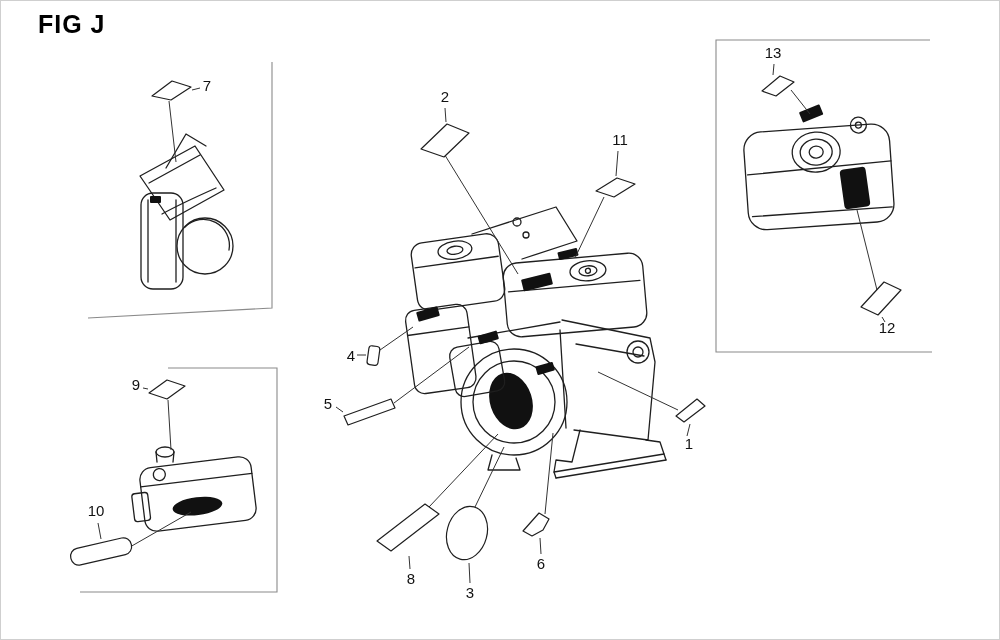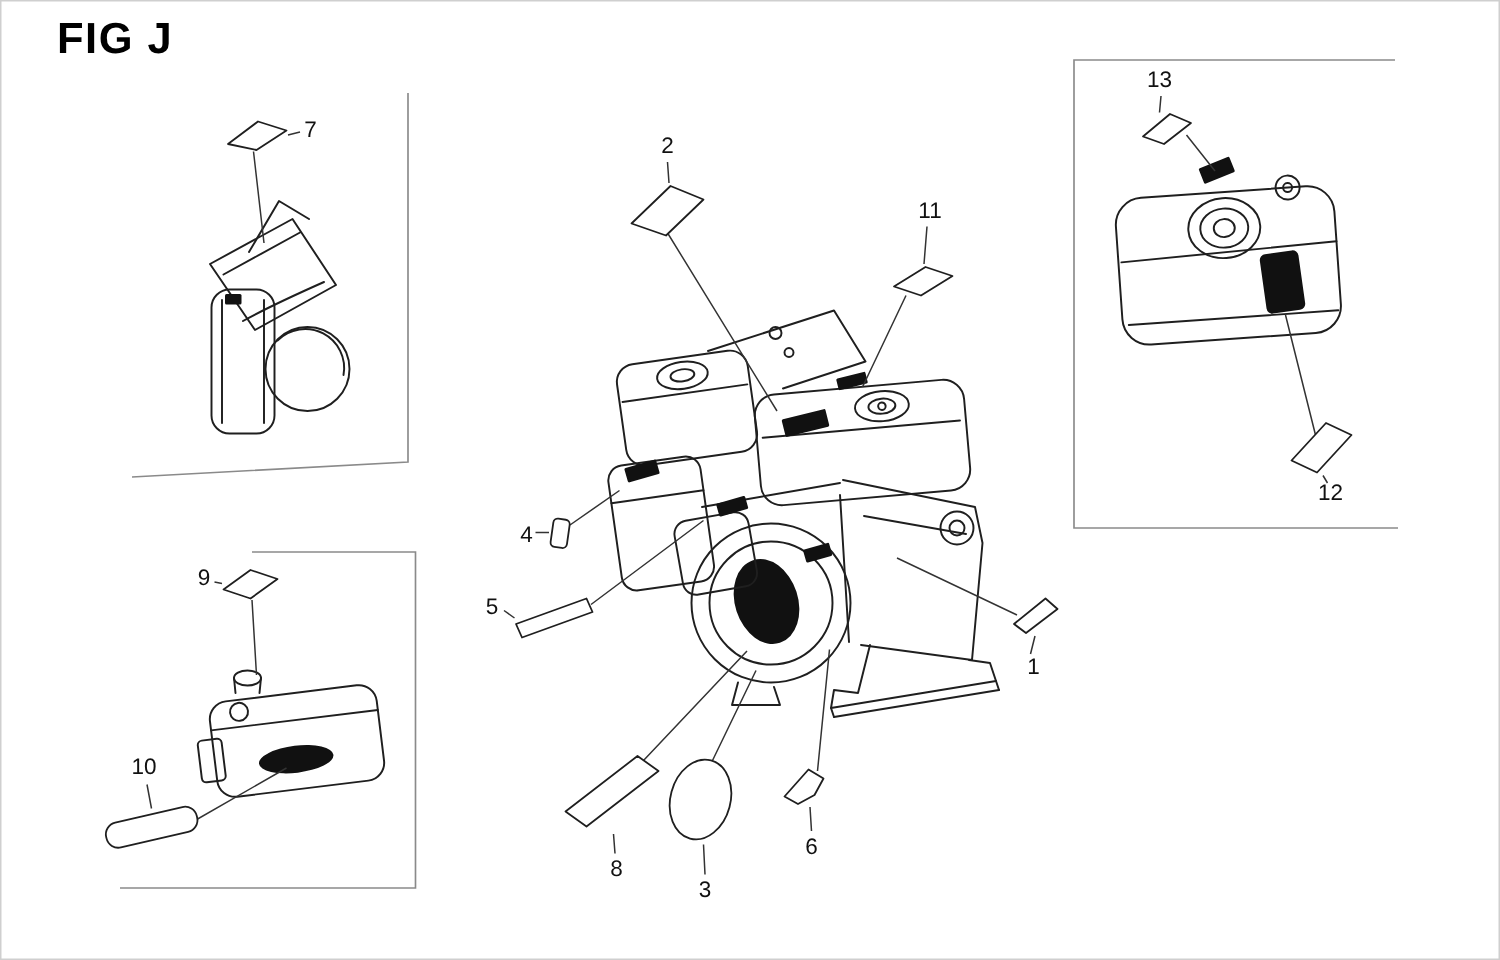--- a/index.html
+++ b/index.html
@@ -9,21 +9,21 @@
   html,body{margin:0;padding:0;background:#e9e9e9;}
   .page{
     width:1000px;height:640px;position:relative;margin:0 auto;
     background:var(--background);
     box-shadow:inset 0 0 0 1px #cfcfcf;
     font-family:"Liberation Sans",sans-serif;
     overflow:hidden;
   }
   .figure-title{
     position:absolute;left:38px;top:10px;
-    font-size:29px;font-weight:bold;color:var(--title);
+    font-size:25px;font-weight:bold;color:var(--title);
     letter-spacing:1px;
   }
   svg.canvas{position:absolute;left:0;top:0;}
   .ln *{stroke:var(--line);fill:none;stroke-width:1.3;stroke-linejoin:round;stroke-linecap:round;}
   .ln .fill-dark{fill:var(--decal-fill);stroke:none;}
   .decal{fill:#ffffff;stroke:var(--line);stroke-width:1.2;stroke-linejoin:round;}
   .leader{stroke:var(--leader);stroke-width:1;fill:none;}
   .bracket{stroke:var(--bracket);stroke-width:1.1;fill:none;}
   .callout{font:15px "Liberation Sans",sans-serif;fill:#111111;stroke:none;}
 </style>

